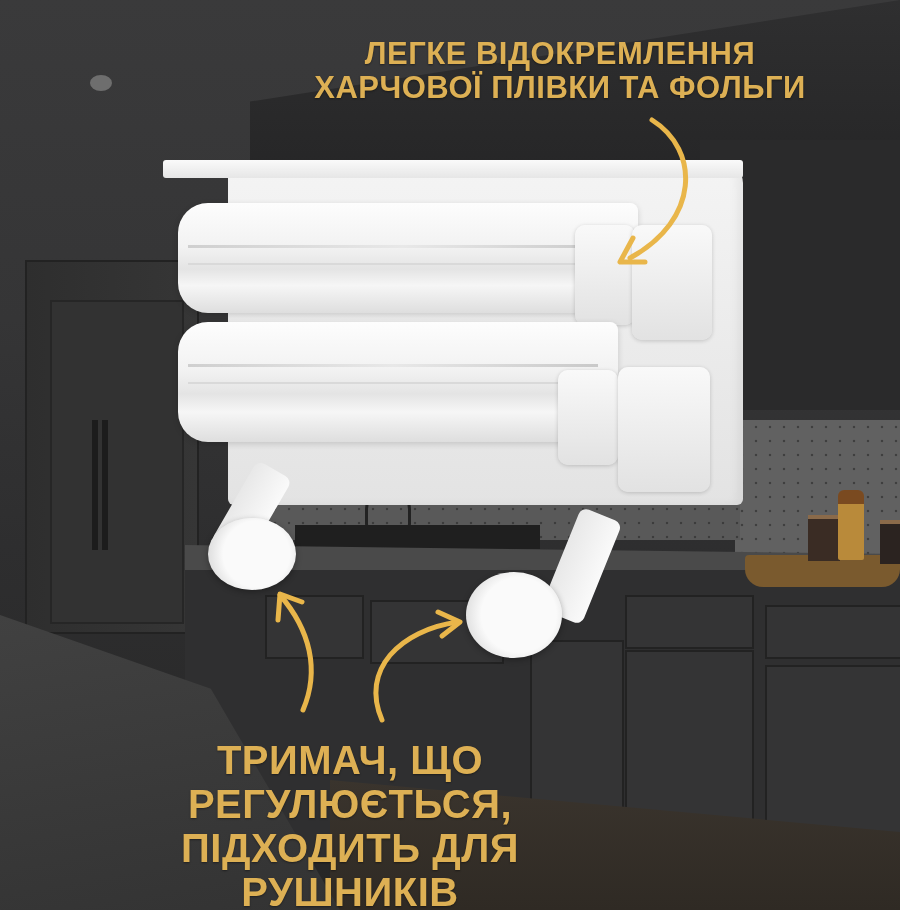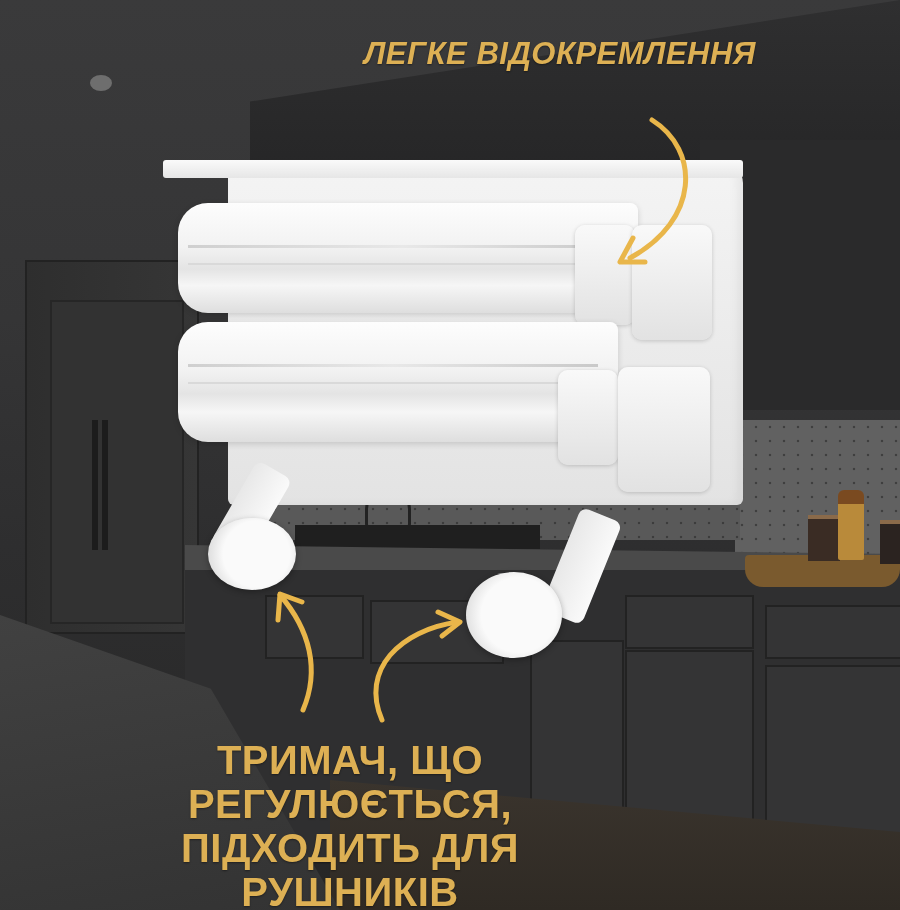--- a/index.html
+++ b/index.html
@@ -123,20 +123,21 @@
         <path d="M303 710 C 320 670, 310 630, 280 595"></path>
         <path d="M278 620 L 280 594 L 302 602"></path>
       </g>
       <g>
         <path d="M382 720 C 360 670, 400 630, 458 622"></path>
         <path d="M438 612 L 460 622 L 442 636"></path>
       </g>
     </g>
   </svg>
 
-  <div class="caption caption-top" style="color:#DDB054;font-style:italic;">
+  <div class="caption caption-top" style="color:#DDB054;">
     <span>ЛЕГКЕ ВІДОКРЕМЛЕННЯ</span>
+    <span>ХАРЧОВОЇ ПЛІВКИ ТА ФОЛЬГИ</span>
   </div>
   <div class="caption caption-bottom" style="color:#DDB054;">
     <span>ТРИМАЧ, ЩО РЕГУЛЮЄТЬСЯ,</span>
     <span>ПІДХОДИТЬ ДЛЯ РУШНИКІВ</span>
   </div>
 </div>
 
 </body></html>

